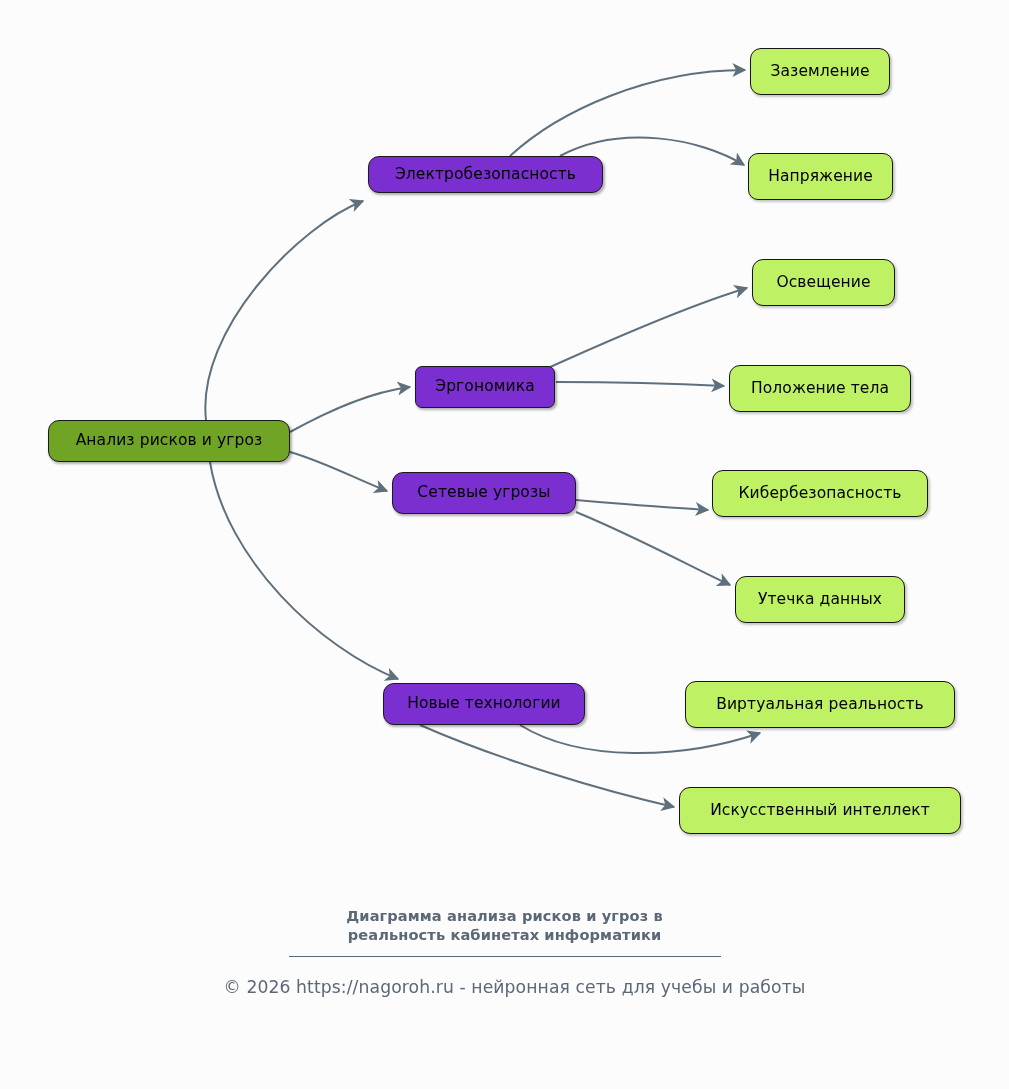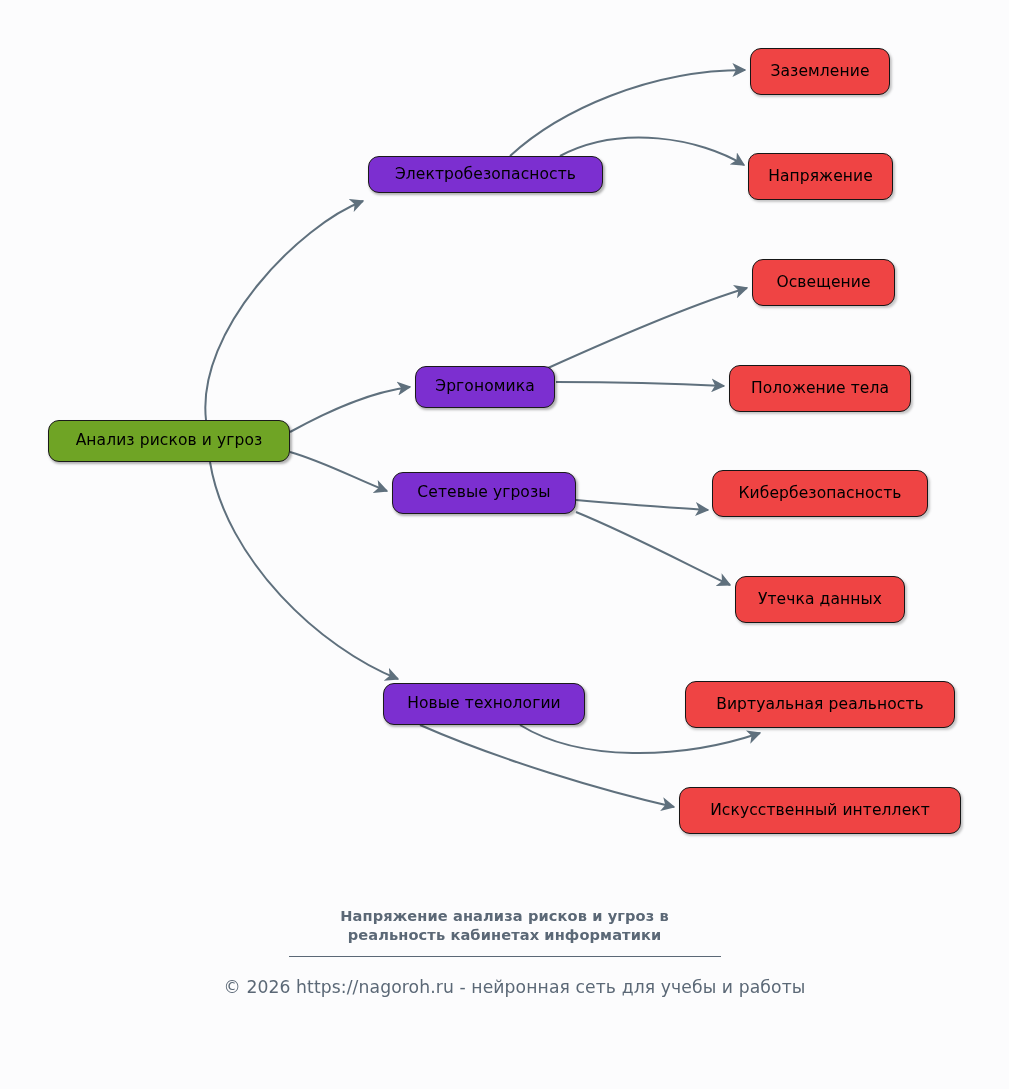--- a/index.html
+++ b/index.html
@@ -54,21 +54,21 @@
     box-shadow: 1.5px 2px 2.5px rgba(0,0,0,0.30);
   }
 
   .node-branch {
     background: #7c2fd0;
     border: 1.6px solid #1a1a1a;
     box-shadow: 1.5px 2px 2.5px rgba(0,0,0,0.30);
   }
 
   .node-leaf {
-    background: #ef4444;
+    background: #bef264;
     border: 1.7px solid #161616;
     box-shadow: 1.5px 2px 2.5px rgba(0,0,0,0.22);
   }
 
   #footer {
     position: absolute;
     left: 0;
     top: 906px;
     width: 1009px;
     text-align: center;
@@ -132,21 +132,21 @@
       </div>
       <div class="node node-branch" style="left: 368px; top: 156px; width: 235px; height: 37px;">
         <span>Электробезопасность</span>
       </div>
       <div class="node node-leaf" style="left: 750px; top: 48px; width: 140px; height: 47px;">
         <span>Заземление</span>
       </div>
       <div class="node node-leaf" style="left: 748px; top: 153px; width: 145px; height: 47px; border-radius: 10px;">
         <span>Напряжение</span>
       </div>
-      <div class="node node-branch" style="left: 415px; top: 366px; width: 140px; height: 42px;">
+      <div class="node node-branch" style="left: 415px; top: 366px; width: 140px; height: 42px; border-radius: 7px;">
         <span>Эргономика</span>
       </div>
       <div class="node node-leaf" style="left: 752px; top: 259px; width: 143px; height: 47px;">
         <span>Освещение</span>
       </div>
       <div class="node node-leaf" style="left: 729px; top: 365px; width: 182px; height: 47px;">
         <span>Положение тела</span>
       </div>
       <div class="node node-branch" style="left: 392px; top: 472px; width: 184px; height: 42px;">
         <span>Сетевые угрозы</span>
@@ -165,18 +165,18 @@
       </div>
       <div class="node node-leaf" style="left: 679px; top: 787px; width: 282px; height: 47px;">
         <span>Искусственный интеллект</span>
       </div>
     </div>
 
 </div>
 
 <div id="footer">
   <div class="footer-title">
-    <div>Напряжение анализа рисков и угроз в</div>
+    <div>Диаграмма анализа рисков и угроз в</div>
     <div>реальность кабинетах информатики</div>
   </div>
   <div class="footer-rule"></div>
   <div class="footer-credit">© 2026 https://nagoroh.ru - нейронная сеть для учебы и работы</div>
 </div>
 
 </body></html>

